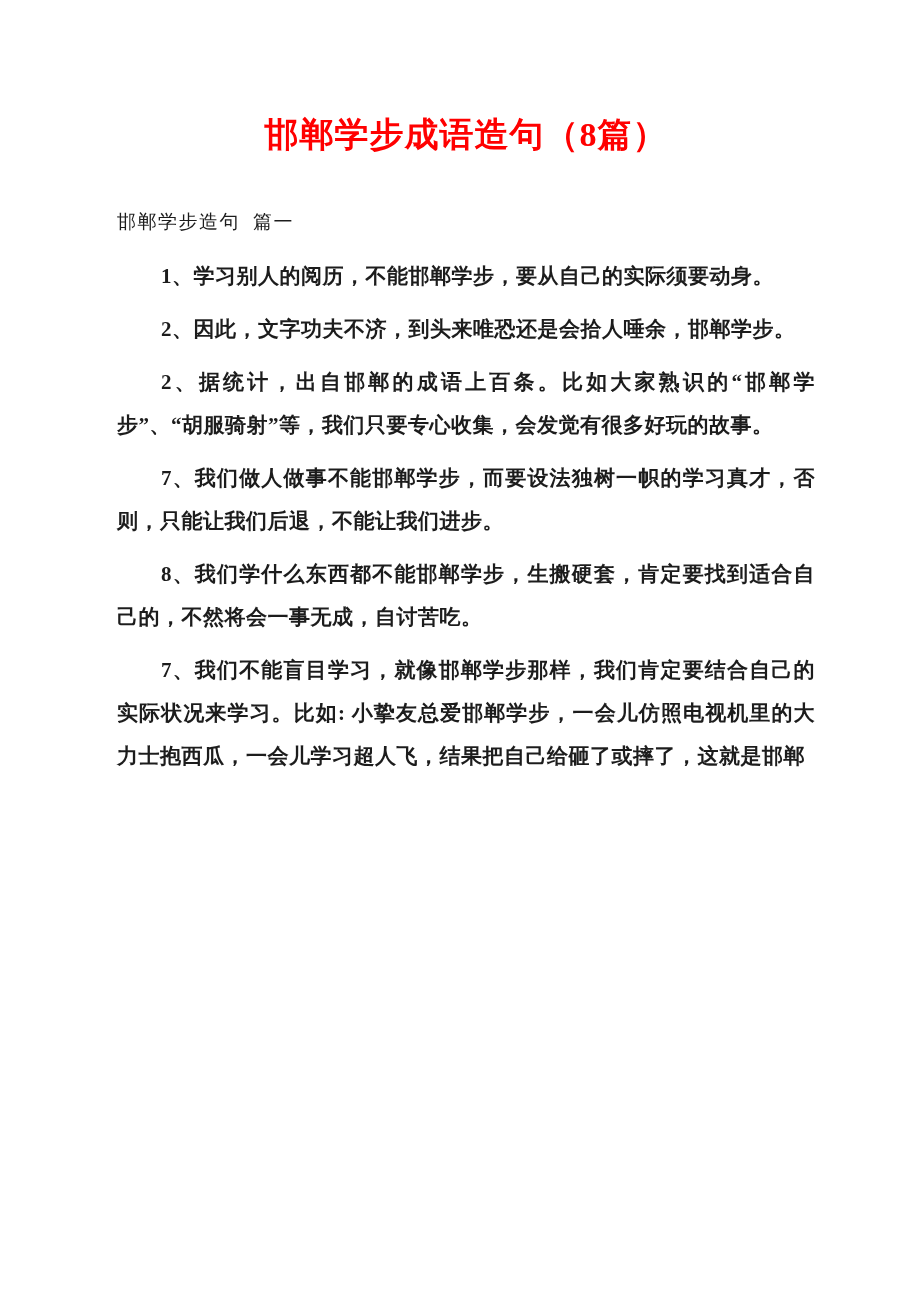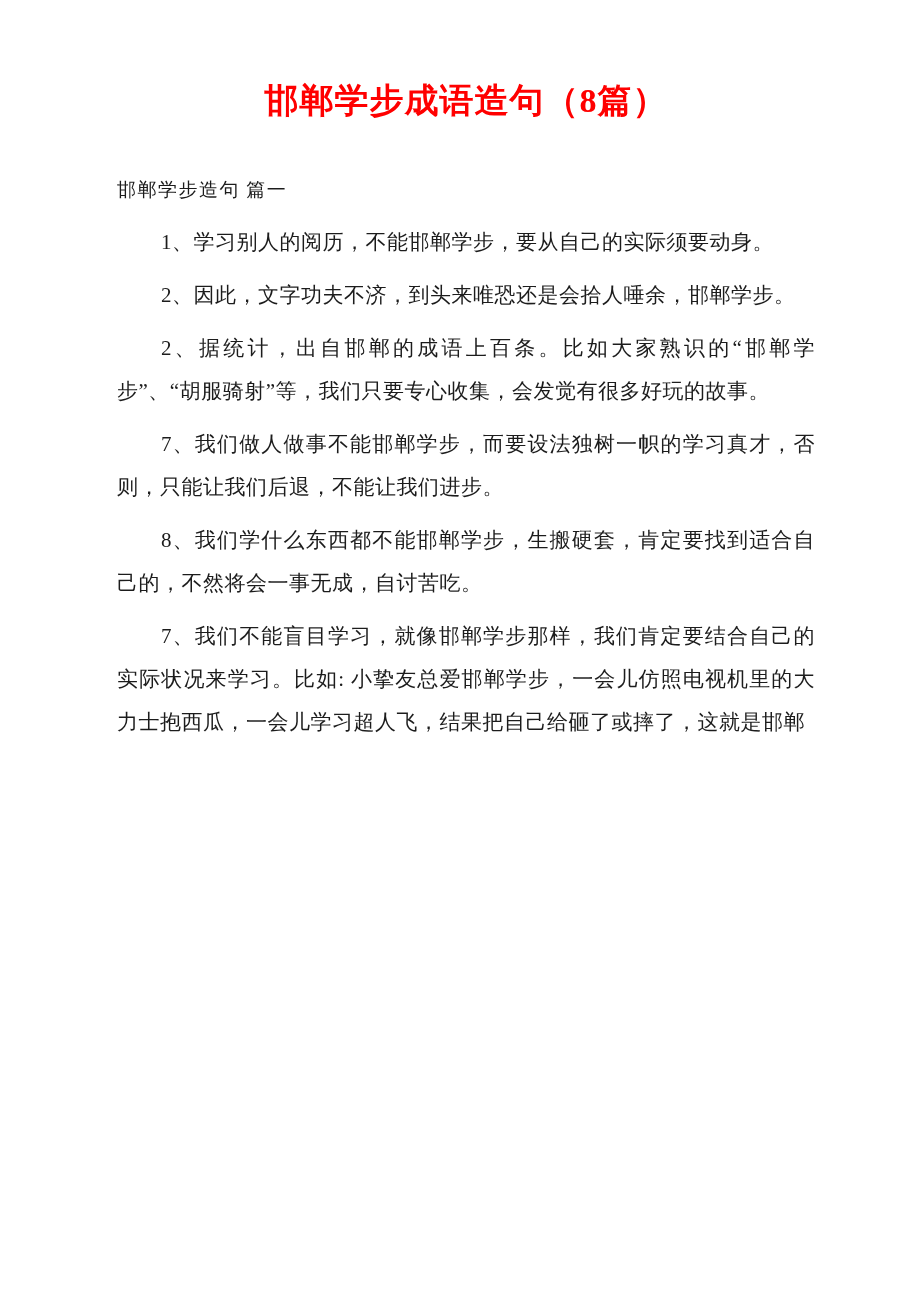--- a/index.html
+++ b/index.html
@@ -10,46 +10,48 @@
   body {
     width: 920px;
     height: 1302px;
     font-family: "Liberation Serif", "DejaVu Serif", serif;
     color: #1c1c1c;
   }
   .page {
     box-sizing: border-box;
     width: 920px;
     height: 1302px;
-    padding: 76px 105px 30px 117px;
+    padding: 110px 105px 30px 117px;
     overflow: hidden;
     background: #ffffff;
   }
   .doc-title {
     margin: 0 0 42px 0;
     font-size: 34px;
     line-height: 50px;
     font-weight: bold;
     text-align: center;
     letter-spacing: 1px;
   }
   .section-heading {
     margin: 0 0 10px 0;
     font-size: 19px;
     line-height: 43px;
     letter-spacing: 1.5px;
     font-weight: normal;
+    font-family: Liberation Mono, monospace;
   }
   .para {
     margin: 0 0 10px 0;
     font-size: 21px;
     line-height: 43px;
     letter-spacing: 0.5px;
     text-align: justify;
     text-indent: 44px;
+    font-weight: bold;
   }
 </style>
 </head>
 <body style="color: rgb(28, 28, 28); background: rgb(255, 255, 255);">
 
 <div class="page">
   <h1 class="doc-title" style="color: rgb(255, 0, 0);">邯郸学步成语造句（8篇）</h1>
   <p class="section-heading">邯郸学步造句 篇一</p>
   <div id="para-list">
       <p class="para">1、学习别人的阅历，不能邯郸学步，要从自己的实际须要动身。</p>

